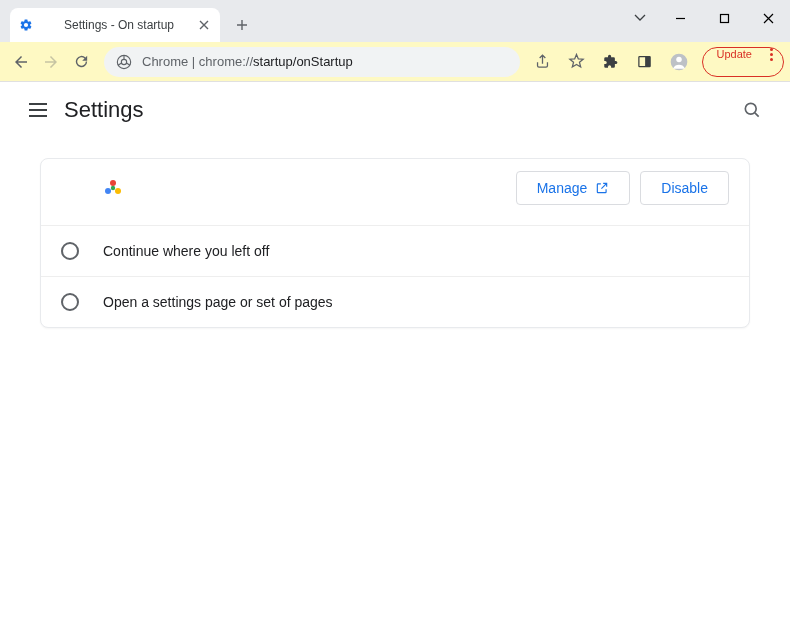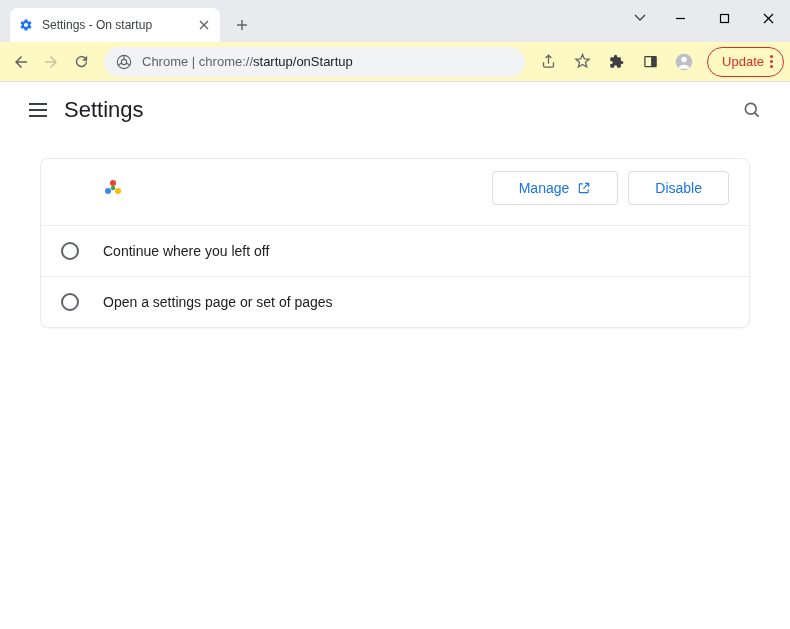--- a/index.html
+++ b/index.html
@@ -1,39 +1,39 @@
 <!DOCTYPE html>
 <html><head>
 <meta charset="utf-8">
 <style>
 * { margin: 0; padding: 0; box-sizing: border-box; font-family: "Segoe UI", Arial, sans-serif; }
 body { width: 790px; height: 629px; background: #fff; overflow: hidden; position: relative; }
 
 
 .title-bar { height: 42px; background: #e8eaed; display: flex; align-items: flex-end; }
-.tab { background: #fff; height: 34px; width: 210px; margin-left: 10px; border-radius: 8px 8px 0 0; display: flex; align-items: center; padding: 0 8px; font-size: 12px; color: #3c4043; position: relative; }
+.tab { background: #fff; height: 34px; width: 210px; margin-left: 10px; border-radius: 8px 8px 0 0; display: flex; align-items: center; padding: 0 8px; font-size: 12px; color: #3c4043; position: relative; text-align: center; }
 .tab-icon { width: 16px; height: 16px; display: flex; align-items: center; justify-content: center; margin-right: 8px; }
 .tab-title { flex: 1; white-space: nowrap; overflow: hidden; text-overflow: ellipsis; }
 .tab-close { width: 16px; height: 16px; display: flex; align-items: center; justify-content: center; cursor: pointer; }
 .new-tab { width: 28px; height: 28px; display: flex; align-items: center; justify-content: center; cursor: pointer; margin-left: 8px; margin-bottom: 3px; }
 .window-controls { margin-left: auto; display: flex; align-self: flex-start; height: 36px; }
 .window-controls > div { width: 44px; display: flex; align-items: center; justify-content: center; cursor: pointer; }
 .window-controls .chev { width: 36px; }
 
 
 .toolbar { height: 40px; background: #fef9c3; border-bottom: 1px solid #e0e0e0; display: flex; align-items: center; padding: 0 6px; }
 .nav-btn { width: 30px; height: 30px; display: flex; align-items: center; justify-content: center; border-radius: 50%; cursor: pointer; }
 .nav-btn.disabled { opacity: 0.35; cursor: default; }
 .address-bar { flex: 1; height: 30px; background: #f1f3f4; border-radius: 15px; margin: 0 8px; display: flex; align-items: center; padding: 0 12px; font-size: 13px; color: #5f6368; }
 .addr-icon { margin-right: 10px; display: flex; }
 .addr-prefix { color: #5f6368; }
 .addr-path { color: #202124; }
 .toolbar-icons { display: flex; align-items: center; gap: 4px; }
 .t-icon { width: 30px; height: 30px; display: flex; align-items: center; justify-content: center; cursor: pointer; }
-.update-btn { border: 1px solid #d93025; color: #d93025; border-radius: 16px; height: 30px; padding: 0 10px 0 14px; display: flex; align-items: center; font-size: 13px; cursor: pointer; margin-left: 4px; gap: 6px; }
+.update-btn { border: 1px solid #d93025; color: #d93025; border-radius: 16px; height: 30px; padding: 0 10px 0 14px; display: flex; font-size: 11px; cursor: pointer; margin-left: 4px; gap: 18px; }
 .update-dots { display: flex; flex-direction: column; gap: 2px; }
 .update-dots span { width: 3px; height: 3px; background: #d93025; border-radius: 50%; }
 
 
 .header { height: 56px; display: flex; align-items: center; padding: 0 20px; }
 .menu-btn { width: 36px; height: 36px; display: flex; align-items: center; justify-content: center; cursor: pointer; }
 .settings-title { font-size: 22px; font-weight: 500; color: #202124; margin-left: 8px; }
 .search-btn { margin-left: auto; width: 36px; height: 36px; display: flex; align-items: center; justify-content: center; cursor: pointer; }
 
 
@@ -41,21 +41,21 @@
 .section-title { font-size: 14px; color: #202124; margin: 10px 0 18px 20px; }
 .card { border: 1px solid #e8eaed; border-radius: 8px; box-shadow: 0 1px 2px rgba(0,0,0,0.04); background: #fff; }
 .radio-row { display: flex; align-items: center; padding: 16px 20px; font-size: 14px; color: #202124; cursor: pointer; }
 .radio-row + .radio-row, .sub-row + .radio-row { border-top: 1px solid #eee; }
 .radio { width: 18px; height: 18px; border: 2px solid #5f6368; border-radius: 50%; margin-right: 24px; position: relative; flex-shrink: 0; }
 .radio.selected { border-color: #1a73e8; }
 .radio.selected::after { content: ''; position: absolute; top: 3px; left: 3px; width: 8px; height: 8px; background: #1a73e8; border-radius: 50%; }
 .sub-row { display: flex; align-items: center; padding: 12px 20px 20px 62px; font-size: 14px; color: #3c4043; }
 .ext-icon { width: 20px; height: 20px; margin-right: 14px; display: flex; align-items: center; justify-content: center; }
 .sub-actions { margin-left: auto; display: flex; gap: 10px; }
-.outline-btn { border: 1px solid #dadce0; background: #fff; color: #1a73e8; height: 34px; padding: 0 26px; border-radius: 4px; font-size: 14px; display: flex; align-items: center; gap: 8px; cursor: pointer; }
+.outline-btn { border: 1px solid #dadce0; background: #fff; color: #1a73e8; height: 34px; padding: 0 20px; border-radius: 4px; font-size: 14px; display: flex; align-items: center; gap: 8px; cursor: pointer; }
 
 svg { display: block; }
 </style>
 </head>
 <body>
 
 <div class="title-bar">
   <div class="tab">
     <span class="tab-icon">
       <svg width="14" height="14" viewBox="0 0 24 24" fill="#1a73e8">

